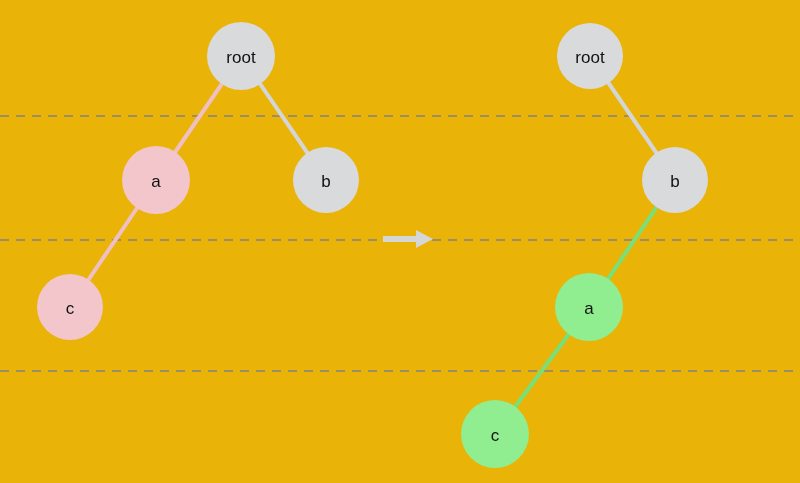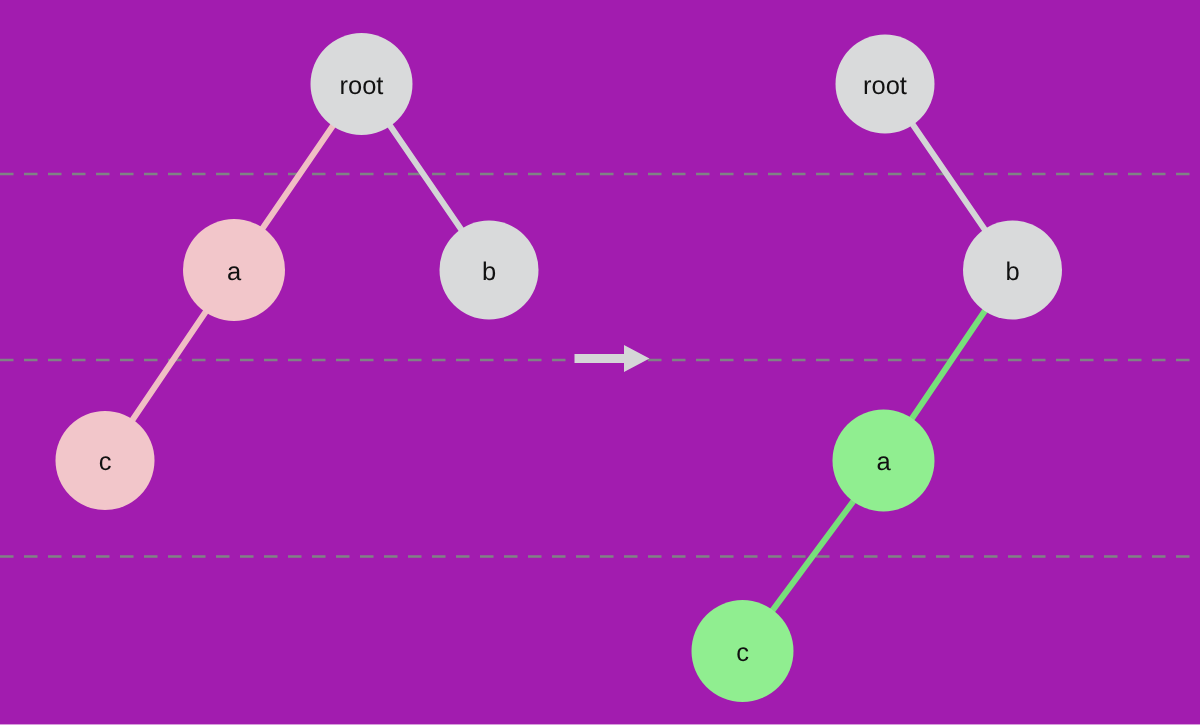--- a/index.html
+++ b/index.html
@@ -7,21 +7,21 @@
     padding: 0;
     background: #ffffff;
   }
   body {
     font-family: "Liberation Sans", sans-serif;
   }
   #canvas {
     position: relative;
     width: 800px;
     height: 483px;
-    background: #a21caf;
+    background: #eab308;
     overflow: hidden;
   }
   #diagram-svg {
     position: absolute;
     top: 0;
     left: 0;
     width: 800px;
     height: 483px;
   }
   .node-label {

